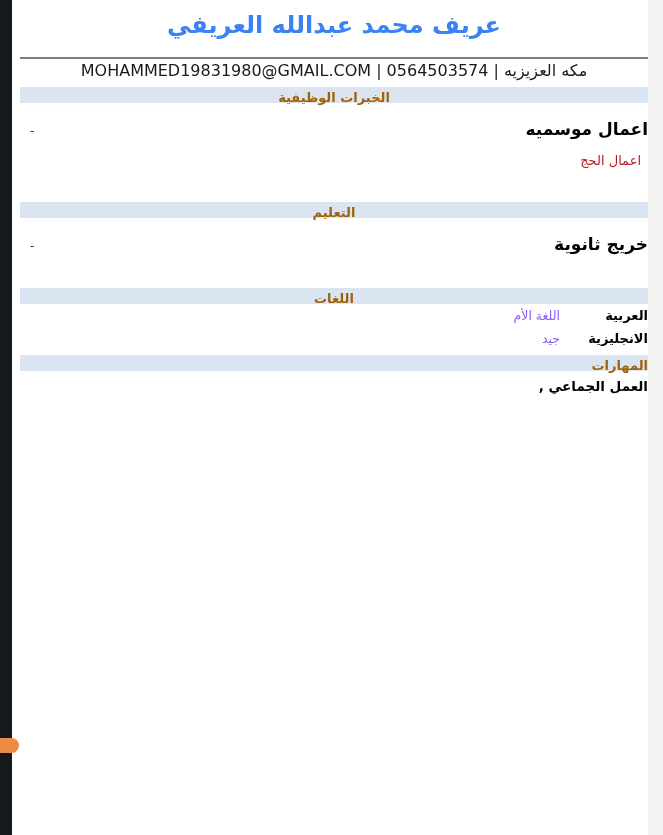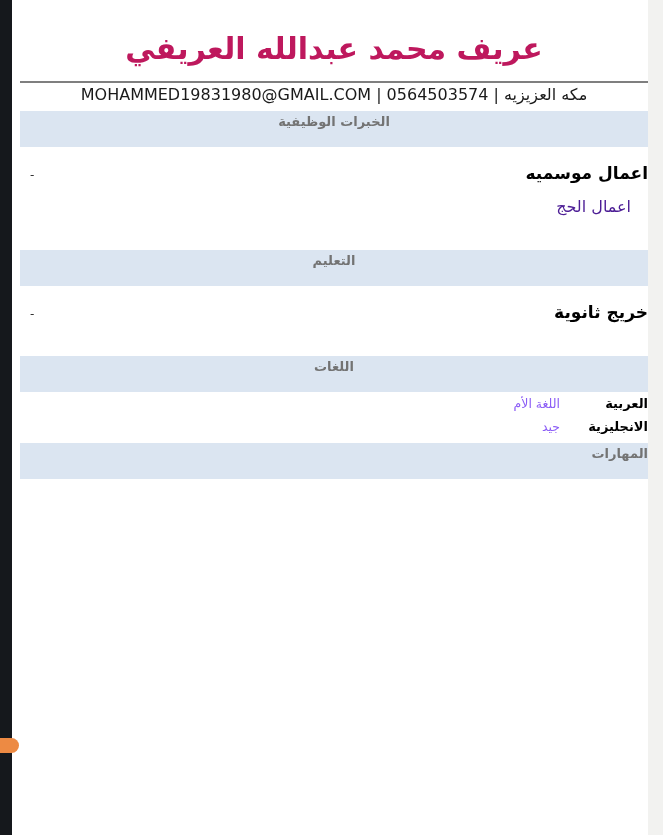--- a/index.html
+++ b/index.html
@@ -31,72 +31,72 @@
     border-radius: 0 8px 8px 0;
     z-index: 3;
   }
   .content {
     position: absolute;
     left: 20px; top: 0;
     width: 628px;
     direction: rtl;
   }
   .cv-name {
-    padding-top: 24px;
-    font-size: 30px;
+    padding-top: 0;
+    font-size: 24px;
     line-height: 50px;
     font-weight: bold;
-    color: #be185d;
+    color: #3b82f6;
     text-align: center;
     letter-spacing: -1px;
   }
   .title-rule {
     margin-top: 7px;
     border: none;
     border-top: 2px solid #7f7f7f;
   }
   .contact-line {
     margin-top: 4px;
     font-size: 16px;
     line-height: 16px;
     color: #1a1a1a;
     text-align: center;
   }
   .section-bar {
     margin-top: 8px;
-    height: 36px;
+    height: 16px;
     line-height: 22px;
     background: #dbe5f1;
     font-size: 13px;
     font-weight: bold;
-    color: #737373;
+    color: #a16207;
     text-align: center;
   }
   .entry-row {
     display: flex;
     justify-content: space-between;
     align-items: baseline;
     margin-top: 16px;
   }
   .entry-title {
     font-size: 17px;
     font-weight: bold;
     color: #000;
   }
   .entry-date {
     font-size: 12px;
     color: #333;
     margin-left: 10px;
   }
   .entry-desc {
     margin-top: 14px;
-    font-size: 16px;
-    color: #4c1d95;
+    font-size: 13px;
+    color: #b91c1c;
     text-align: right;
-    padding-right: 17px;
+    padding-right: 7px;
   }
   .gap-lg { margin-top: 34px; }
   .lang-row {
     display: flex;
     height: 23px;
     align-items: center;
   }
   .lang-row:first-of-type { margin-top: 6px; }
   .lang-name {
     width: 88px;
@@ -157,15 +157,16 @@
       <span class="lang-name">العربية</span>
       <span class="lang-level">اللغة الأم</span>
     </div>
     <div class="lang-row">
       <span class="lang-name">الانجليزية</span>
       <span class="lang-level">جيد</span>
     </div>
 
     <div class="section-bar skills-bar">المهارات</div>
 
+    <div class="skills-line">العمل الجماعي ,</div>
 
   </div>
 </div>
 
 </body></html>

